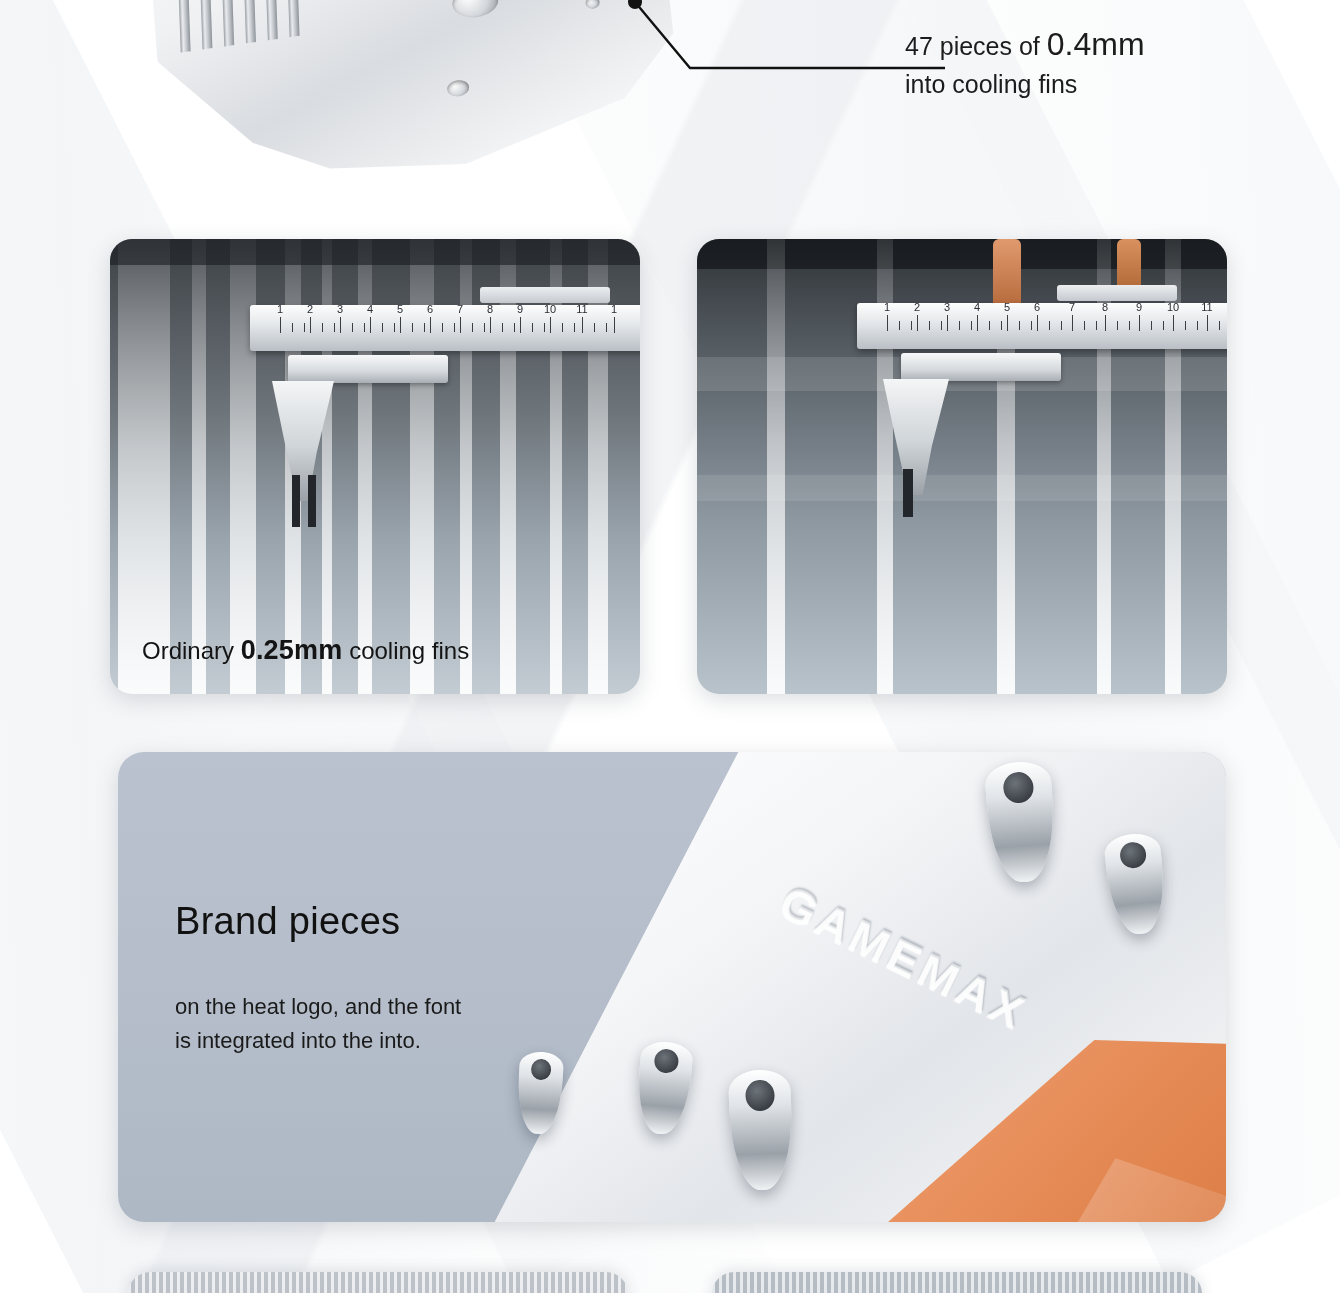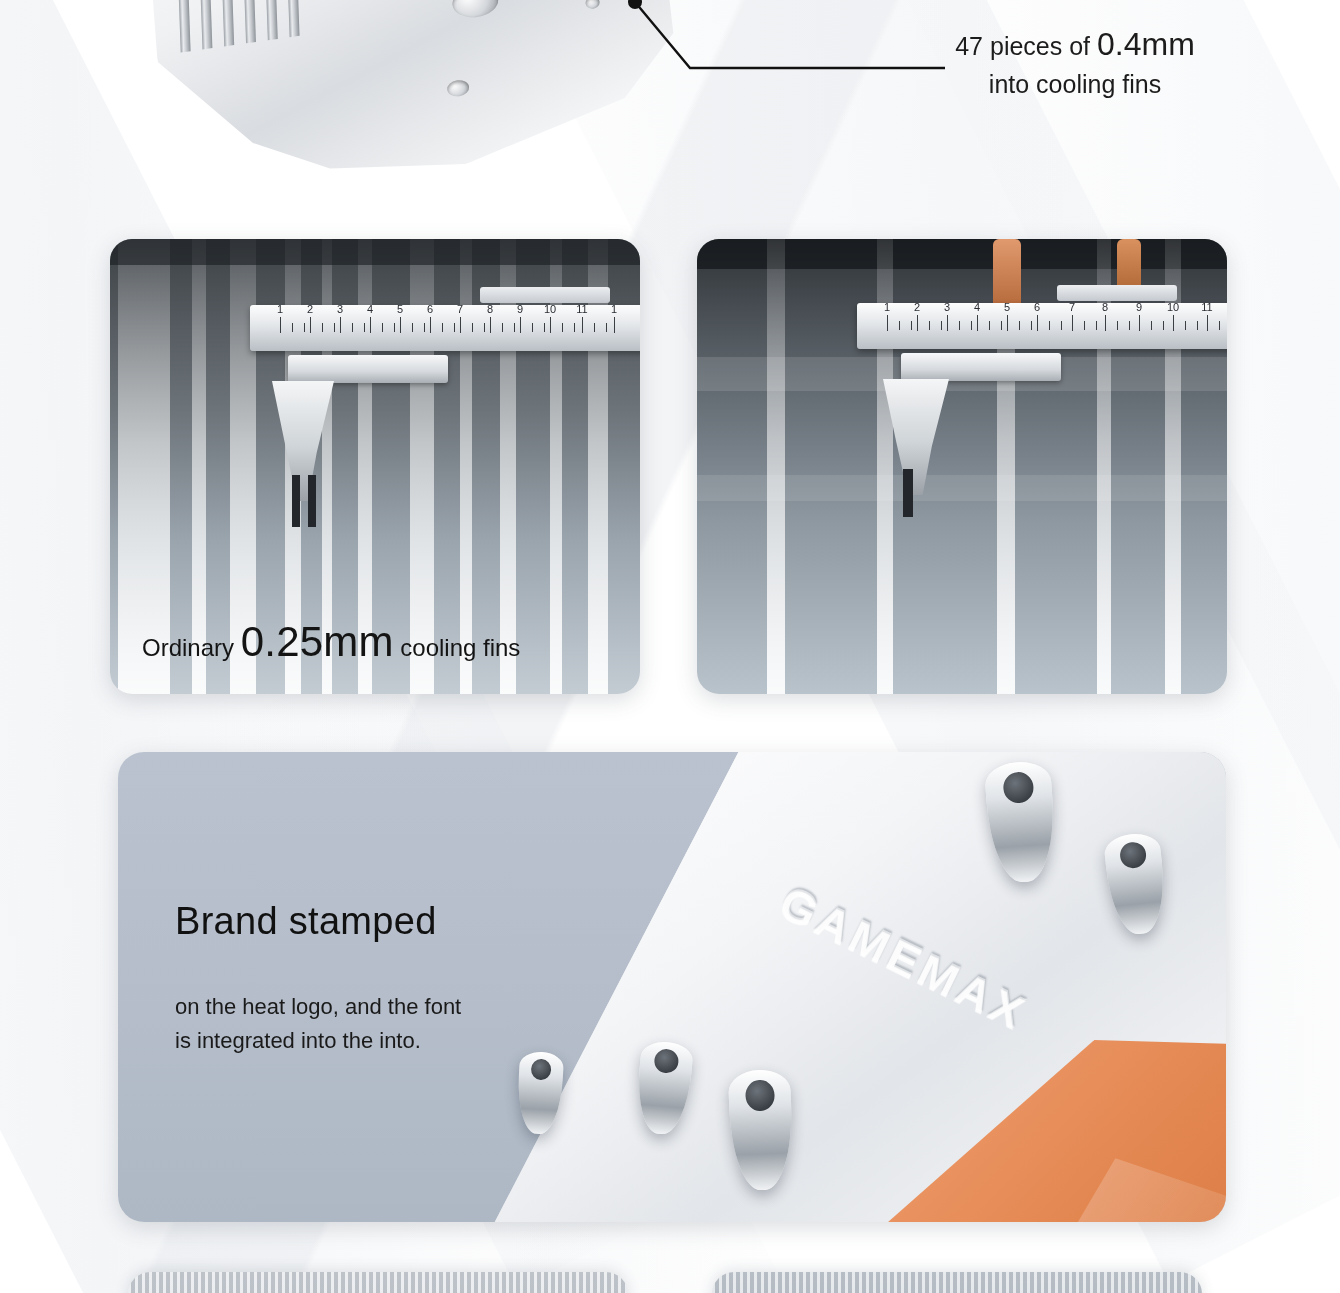--- a/index.html
+++ b/index.html
@@ -82,21 +82,21 @@
     position: absolute;
     left: 600px; top: -10px;
     width: 400px; height: 110px;
     overflow: visible;
   }
   .callout-text {
     position: absolute;
     left: 905px;
     top: 23px;
     width: 340px;
-    text-align: center;
+    text-align: left;
     line-height: 1.35;
   }
   .callout-text .l1 { font-size: 25px; color: #1c1c1c; white-space: nowrap; }
   .callout-text .l1 b { font-size: 32px; font-weight: 400; }
   .callout-text .l2 { font-size: 25px; color: #1c1c1c; margin-top: 2px; }
 
   
   .card {
     position: absolute;
     border-radius: 22px;
@@ -185,21 +185,21 @@
   }
 
   .cmp-label {
     position: absolute;
     left: 32px;
     bottom: 28px;
     font-size: 24px;
     color: #141414;
     white-space: nowrap;
   }
-  .cmp-label b { font-size: 42px; font-weight: 400; letter-spacing: .2px; text-align: center; }
+  .cmp-label b { font-size: 27px; font-weight: 700; letter-spacing: .2px; text-align: center; }
 
   
   .card.brand {
     left: 118px;
     top: 752px;
     width: 1108px;
     height: 470px;
     border-radius: 26px;
   }
   .brand-bg {
@@ -507,21 +507,21 @@
       <div class="pipe-hole"></div>
     </div>
   <div class="heatpipe" style="left:612px; top:318px; width:62px; height:120px; transform:rotate(-2deg);">
       <div class="pipe-hole"></div>
     </div>
 </div>
 
 <div class="gm-logo">GAMEMAX</div>
 
 <div class="brand-text">
-  <h2 class="brand-title">Brand stamped</h2>
+  <h2 class="brand-title">Brand pieces</h2>
   <p class="brand-desc">
     <br>
     <span>on the heat logo, and the font</span><br>
     <span>is integrated into the into.</span>
   </p>
 </div>
 
 <div class="card peek left">
   <div class="peek-stripes"></div>
 </div>

